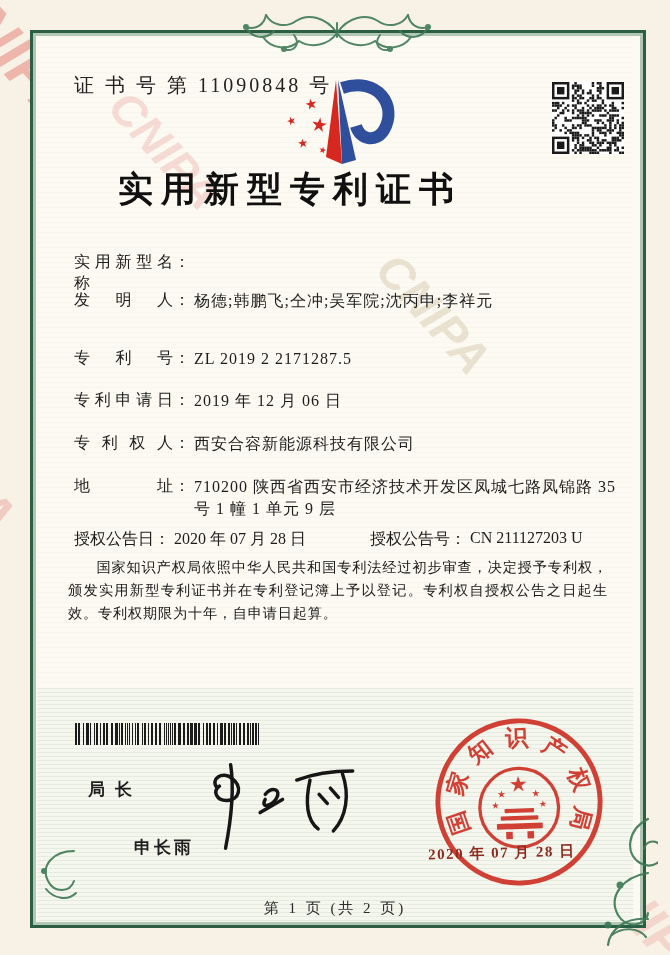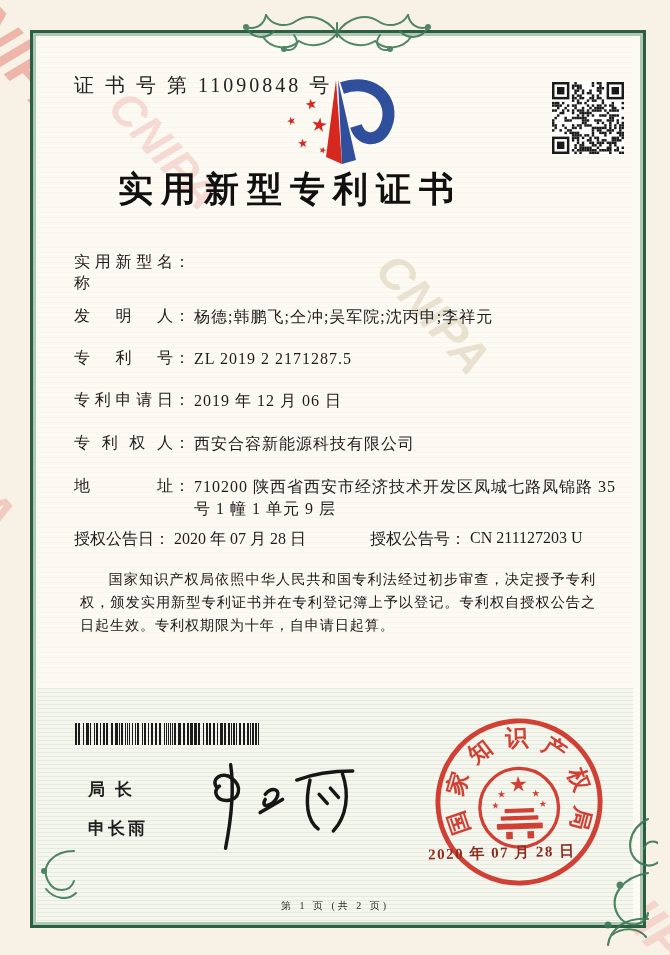--- a/index.html
+++ b/index.html
@@ -32,34 +32,34 @@
   .qr{position:absolute;left:552px;top:82px;width:72px;height:72px;}
 
   .frow{position:absolute;left:74px;display:flex;align-items:flex-start;font-size:16px;color:#1d1d1d;}
   .flabel{display:inline-block;width:100px;text-align:justify;text-align-last:justify;letter-spacing:1px;}
   .fcolon{margin:0 4px 0 0;}
   .fvalue{max-width:432px;letter-spacing:1px;line-height:22px;}
   .pairgap{margin-left:64px;}
 
   .paras{position:absolute;left:68px;top:556px;width:540px;font-size:14.2px;line-height:23px;
     letter-spacing:.8px;color:#181818;text-align:justify;}
-  .paras p{margin:12px;text-indent:2em;}
+  .paras p{margin:0;text-indent:2em;}
 
   .barcode{position:absolute;left:75px;top:723px;width:187px;height:22px;}
 
   .signer{position:absolute;left:88px;font-size:17px;color:#1e1e1e;font-weight:bold;}
   .signer.t1{top:778px;letter-spacing:10px;}
-  .signer.t2{top:817px;letter-spacing:3px;}
+  .signer.t2{top:836px;letter-spacing:3px;margin-left:46px;}
   .signature{position:absolute;left:192px;top:752px;width:178px;height:108px;}
 
   .seal{position:absolute;left:415px;top:716px;width:208px;height:172px;opacity:.92;transform:rotate(-2deg);}
   .seal-date{position:absolute;left:428px;top:843px;width:190px;font-size:15px;letter-spacing:1.5px;
     color:#8e2b20;font-weight:bold;transform:rotate(-1.5deg);}
 
-  .footer{position:absolute;left:0;top:899px;width:670px;text-align:center;font-size:10px;
+  .footer{position:absolute;left:0;top:899px;width:670px;text-align:center;font-size:15px;
     letter-spacing:3px;color:#2c2c2c;}
 
   .wm{position:absolute;font-family:"Liberation Sans","DejaVu Sans",sans-serif;
     font-weight:bold;font-style:italic;pointer-events:none;white-space:nowrap;}
   .wm-a{left:138px;top:80px;font-size:46px;color:rgba(236,166,162,.38);transform:rotate(48deg);transform-origin:left top;}
   .wm-b{left:406px;top:242px;font-size:47px;color:rgba(213,197,168,.45);transform:rotate(48deg);transform-origin:left top;}
   .wm-c{left:-26px;top:-44px;font-size:62px;color:rgba(227,120,112,.5);transform:rotate(48deg);transform-origin:left top;}
   .wm-d{left:-84px;top:378px;font-size:56px;color:rgba(232,150,145,.42);transform:rotate(48deg);transform-origin:left top;}
   .wm-e{left:616px;top:838px;font-size:54px;color:rgba(234,160,154,.35);transform:rotate(48deg);transform-origin:left top;}
 
@@ -435,21 +435,21 @@
     <rect x="1" y="23" width="5" height="5" fill="#fff"></rect>
     <rect x="2" y="24" width="3" height="3" fill="#1a1a1a"></rect>
   </svg>
 
 <div class="title">实用新型专利证书</div>
 
 <div class="frow" style="top:252px">
   <span class="flabel">实用新型名称</span>
     <span class="fcolon">：</span>
 </div>
-<div class="frow" style="top:306px">
+<div class="frow" style="top:290px">
   <span class="flabel">发明人</span>
     <span class="fcolon">：</span>
   <span class="fvalue">杨德;韩鹏飞;仝冲;吴军院;沈丙申;李祥元</span>
 </div>
 <div class="frow" style="top:348px">
   <span class="flabel">专利号</span>
     <span class="fcolon">：</span>
   <span class="fvalue">ZL 2019 2 2171287.5</span>
 </div>
 <div class="frow" style="top:390px">

